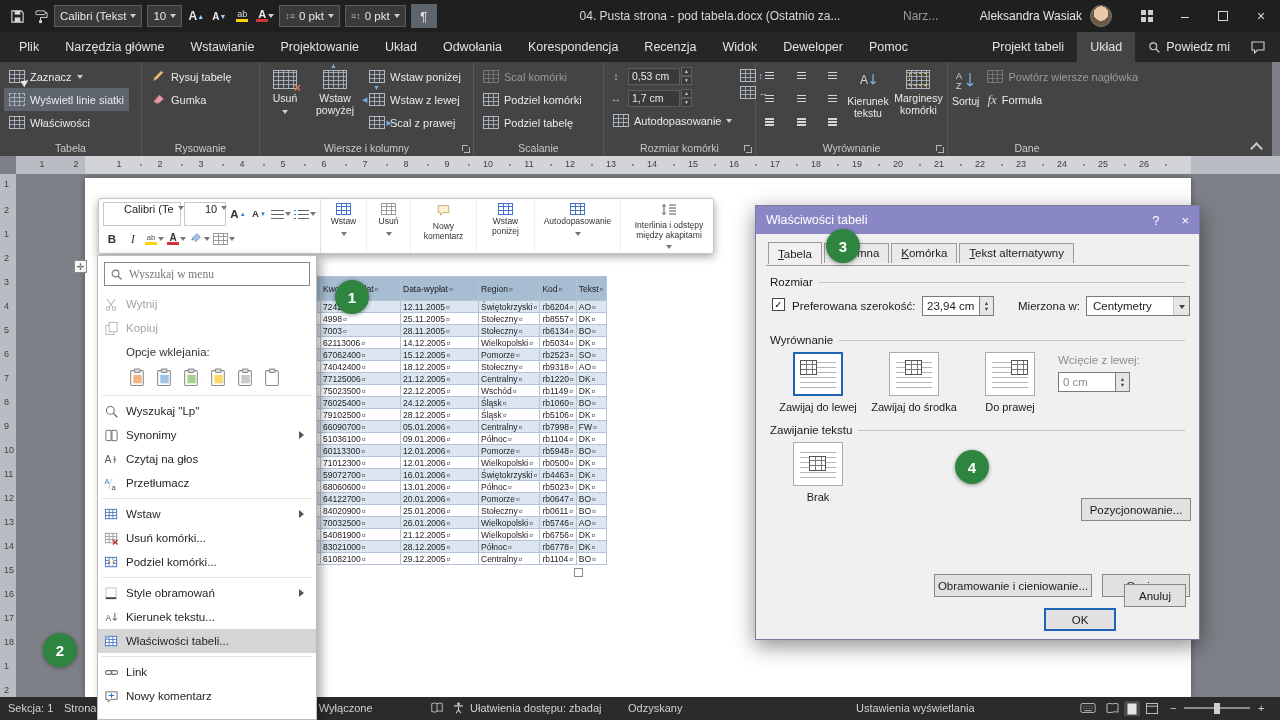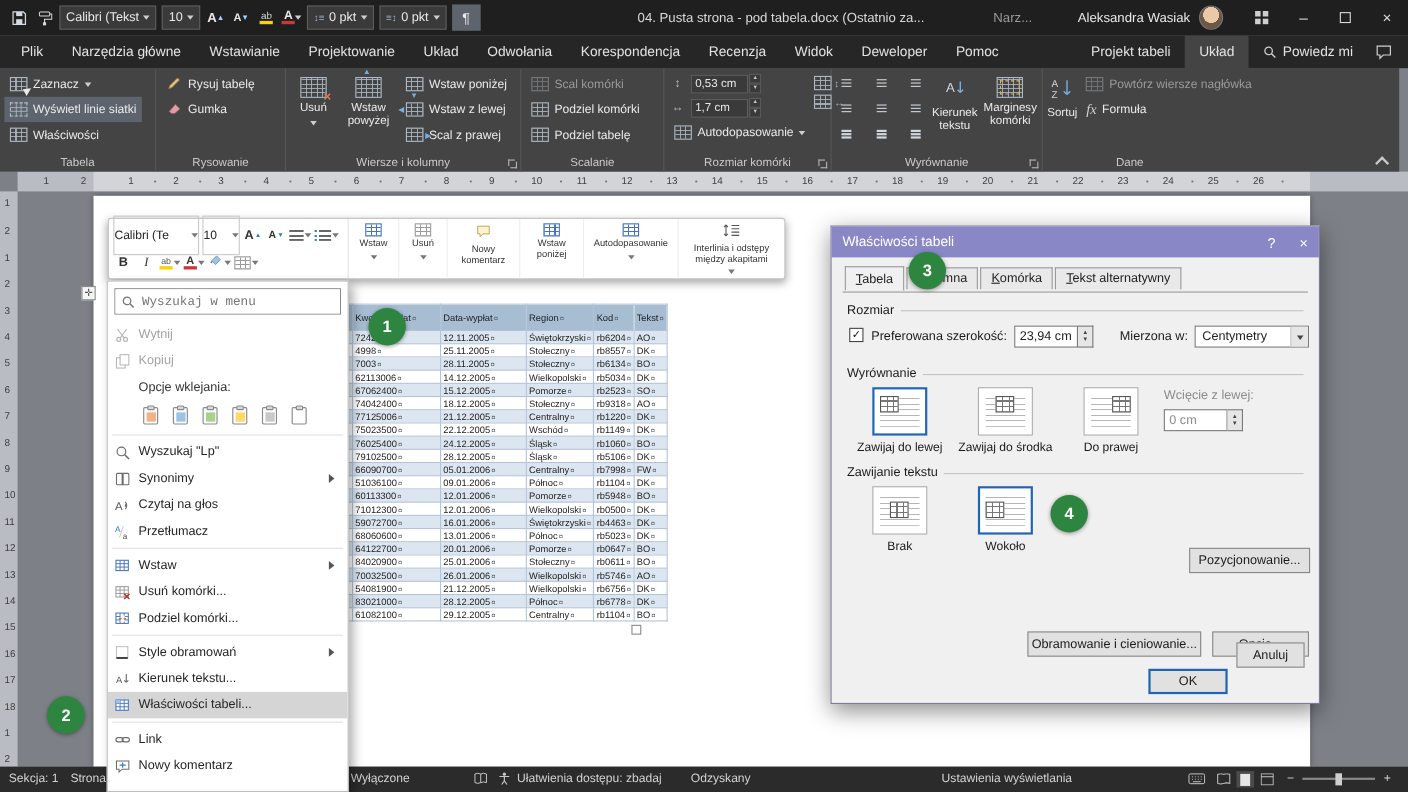--- a/index.html
+++ b/index.html
@@ -102,42 +102,42 @@
 #docTable tr:nth-child(odd) td{background:#ffffff}
 #docTable tr:nth-child(even) td{background:#dce6f1}
 .cm{color:#53606e;font-size:7px;margin-left:1px}
 #tableHandle{position:absolute;left:74px;top:260px;width:13px;height:13px;border:1px solid #8a8a8a;background:#f5f5f5;z-index:12;display:flex;align-items:center;justify-content:center;font-size:9px;color:#555}
 #resizeHandle{position:absolute;left:489px;top:390px;width:9px;height:9px;border:1px solid #8a8a8a;background:#fff}
 
 
 #miniToolbar{position:absolute;left:98px;top:198px;width:616px;height:56px;background:#fff;border:1px solid #c6c6c6;border-radius:3px;box-shadow:0 3px 8px rgba(0,0,0,.35);z-index:45;display:flex}
 .mt-left{width:236px;padding:3px 4px;display:flex;flex-direction:column;gap:2px;border-right:1px solid #e3e3e3}
 .mt-row{display:flex;align-items:center;gap:3px;height:23px}
-.mt-combo{height:36px;border:1px solid #c8c8c8;display:flex;align-items:center;gap:4px;padding:0 0;font-size:11px;white-space:nowrap}
+.mt-combo{height:24px;border:1px solid #c8c8c8;display:flex;align-items:flex-start;gap:4px;padding:0 20px;font-size:11px;white-space:nowrap}
 .mt-btn{height:20px;min-width:18px;display:flex;align-items:center;justify-content:center;gap:1px;font-size:11.5px;color:#333}
 .mt-tall-wrap{flex:1;display:flex}
 .mt-tall{flex:none;display:flex;flex-direction:column;align-items:center;justify-content:flex-start;gap:2px;padding:4px 2px 2px;border-right:1px solid #eee;color:#333}
 .mt-tall .lbl{font-size:8.5px;line-height:9.5px;text-align:center;white-space:normal}
 .bars{width:13px;height:10px;background:repeating-linear-gradient(0deg,#666 0 1.5px,transparent 1.5px 4px)}
 .bars.num{width:15px;background:
  repeating-linear-gradient(0deg,#666 0 1.5px,transparent 1.5px 4px) 4px 0/11px 10px no-repeat,
  repeating-linear-gradient(0deg,#2b7cd3 0 1.5px,transparent 1.5px 4px) 0 0/2px 10px no-repeat}
 .ligrid{width:15px;height:12px;border:1px solid #4472c4;background:
  repeating-linear-gradient(0deg,transparent 0 3px,#4472c4 3px 4px),
  repeating-linear-gradient(90deg,transparent 0 4px,#4472c4 4px 5px)}
 .ligrid.red{border-color:#9a9a9a;background:
  repeating-linear-gradient(0deg,transparent 0 3px,#9a9a9a 3px 4px),
  repeating-linear-gradient(90deg,transparent 0 4px,#9a9a9a 4px 5px)}
 .mt-b{font-weight:bold}
 .mt-i{font-style:italic;font-family:"Liberation Serif",serif}
 
 
 #contextMenu{position:absolute;left:97px;top:255px;width:220px;height:465px;background:#fff;border:1px solid #bcbcbc;box-shadow:4px 4px 10px rgba(0,0,0,.35);z-index:55;overflow:hidden}
 .menu-search{position:relative;margin:6px;height:24px;border:1px solid #8a8a8a}
-.menu-search input{width:100%;height:100%;border:0;outline:none;padding:0 4px 0 24px;font-size:11.5px;font-family:Liberation Mono, monospace;color:#333}
+.menu-search input{width:100%;height:100%;border:0;outline:none;padding:0 4px 0 24px;font-size:11.5px;font-family:Liberation Serif, serif;color:#333}
 .menu-search input::placeholder{color:#767676}
 .menu-search svg{position:absolute;left:5px;top:5px}
 .menu-item{display:flex;align-items:center;height:24px;padding:0 8px 0 6px;font-size:11.5px;color:#262626;white-space:nowrap}
 .menu-item .mi-icn{width:22px;height:16px;flex:none;display:flex;align-items:center;justify-content:flex-start}
 .menu-item .mi-icn svg{width:15px;height:15px}
 .menu-item.hl{background:#d5d5d5}
 .menu-item.dis{color:#a3a3a3}
 .menu-item.dis svg *{stroke:#b5b5b5}
 .menu-item.hdr{color:#333}
 .sub{margin-left:auto;width:0;height:0;border:4px solid transparent;border-left:5px solid #555}
@@ -1180,28 +1180,20 @@
     </div>
   <div id="wrapTiles" class="tiles" style="top:236px">
       <div class="tilewrap">
         <div class="tile">
           <div class="tico wn">
             <div class="mt"></div>
           </div>
         </div>
         <div class="tlabel">Brak</div>
       </div>
-      <div class="tilewrap">
-        <div class="tile selected">
-          <div class="tico wa">
-            <div class="mt"></div>
-          </div>
-        </div>
-        <div class="tlabel">Wokoło</div>
-      </div>
     </div>
 
   <button class="dlgbtn" style="left:325px;top:292px;width:110px">Pozycjonowanie...</button>
   <button class="dlgbtn" style="left:178px;top:368px;width:158px">Obramowanie i cieniowanie...</button>
   <button class="dlgbtn" style="left:346px;top:368px;width:88px">Opcje...</button>
   <button class="dlgbtn primary" style="left:288px;top:402px;width:72px">OK</button>
   <button class="dlgbtn" style="left:368px;top:378px;width:62px">Anuluj</button>
 </div>
 
 <div id="statusbar">

